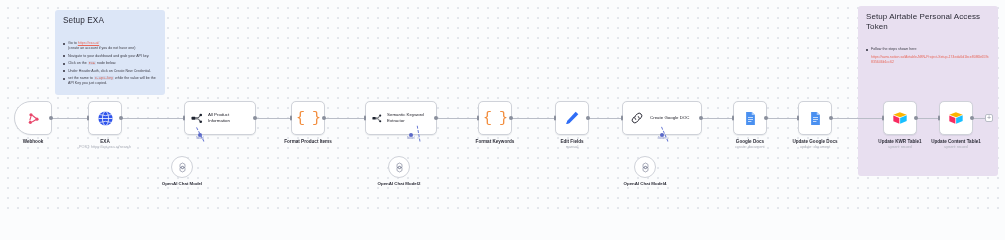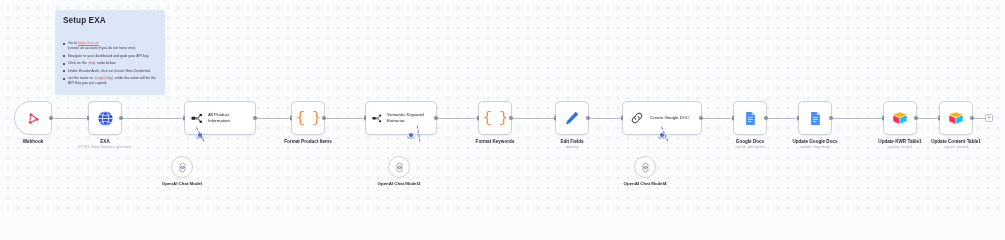--- a/index.html
+++ b/index.html
@@ -20,21 +20,21 @@
 
   
   .sticky {
     position: absolute;
     border-radius: 3px;
     padding: 6px 7px 6px 8px;
   }
   .sticky.blue   { background: #dce6f7; }
   .sticky.purple { background: #e8dff0; }
   .sticky h3 {
-    font-size: 8.2px; font-weight: bold; color: #2b2b36;
+    font-size: 8.2px; font-weight: normal; color: #2b2b36;
     line-height: 1.25; margin-bottom: 15px; letter-spacing: .1px;
   }
   .sticky ul { list-style: none; }
   .sticky li {
     position: relative;
     font-size: 3.6px; color: #3c3c47; line-height: 1.45;
     padding-left: 5px; margin-bottom: 2.2px;
   }
   .sticky li::before {
     content: ""; position: absolute; left: 0; top: 1.6px;
@@ -143,20 +143,29 @@
       </li>
       <li>
         <span>Under Header Auth, click on Create New Credential.</span>
       </li>
       <li>
         <span>set the name to </span><code>x-api-key</code><span> while the value will be the API Key you just copied.</span>
       </li>
     </ul>
   </div>
 
+  <div class="sticky purple" style="left:858px; top:6px; width:140px; height:170px;">
+    <h3 style="font-size:8px;">Setup Airtable Personal Access Token</h3>
+    <ul style="margin-top:5px;">
+      <li>
+        <span>Follow the steps shown here</span>
+      </li>
+    </ul>
+    <div class="linkblock">https://www.notion.so/Airtable-N8N-Project-Setup-174eda6d1bce8086b659c835646b1cc62</div>
+  </div>
 
   <div class="wire" style="left:49px;  top:118px; width:38px;"></div>
   <div class="wire" style="left:122px; top:118px; width:61px;"></div>
   <div class="wire" style="left:256px; top:118px; width:34px;"></div>
   <div class="wire" style="left:325px; top:118px; width:39px;"></div>
   <div class="wire" style="left:437px; top:118px; width:40px;"></div>
   <div class="wire" style="left:512px; top:118px; width:42px;"></div>
   <div class="wire" style="left:589px; top:118px; width:32px;"></div>
   <div class="wire" style="left:702px; top:118px; width:30px;"></div>
   <div class="wire" style="left:767px; top:118px; width:30px;"></div>

